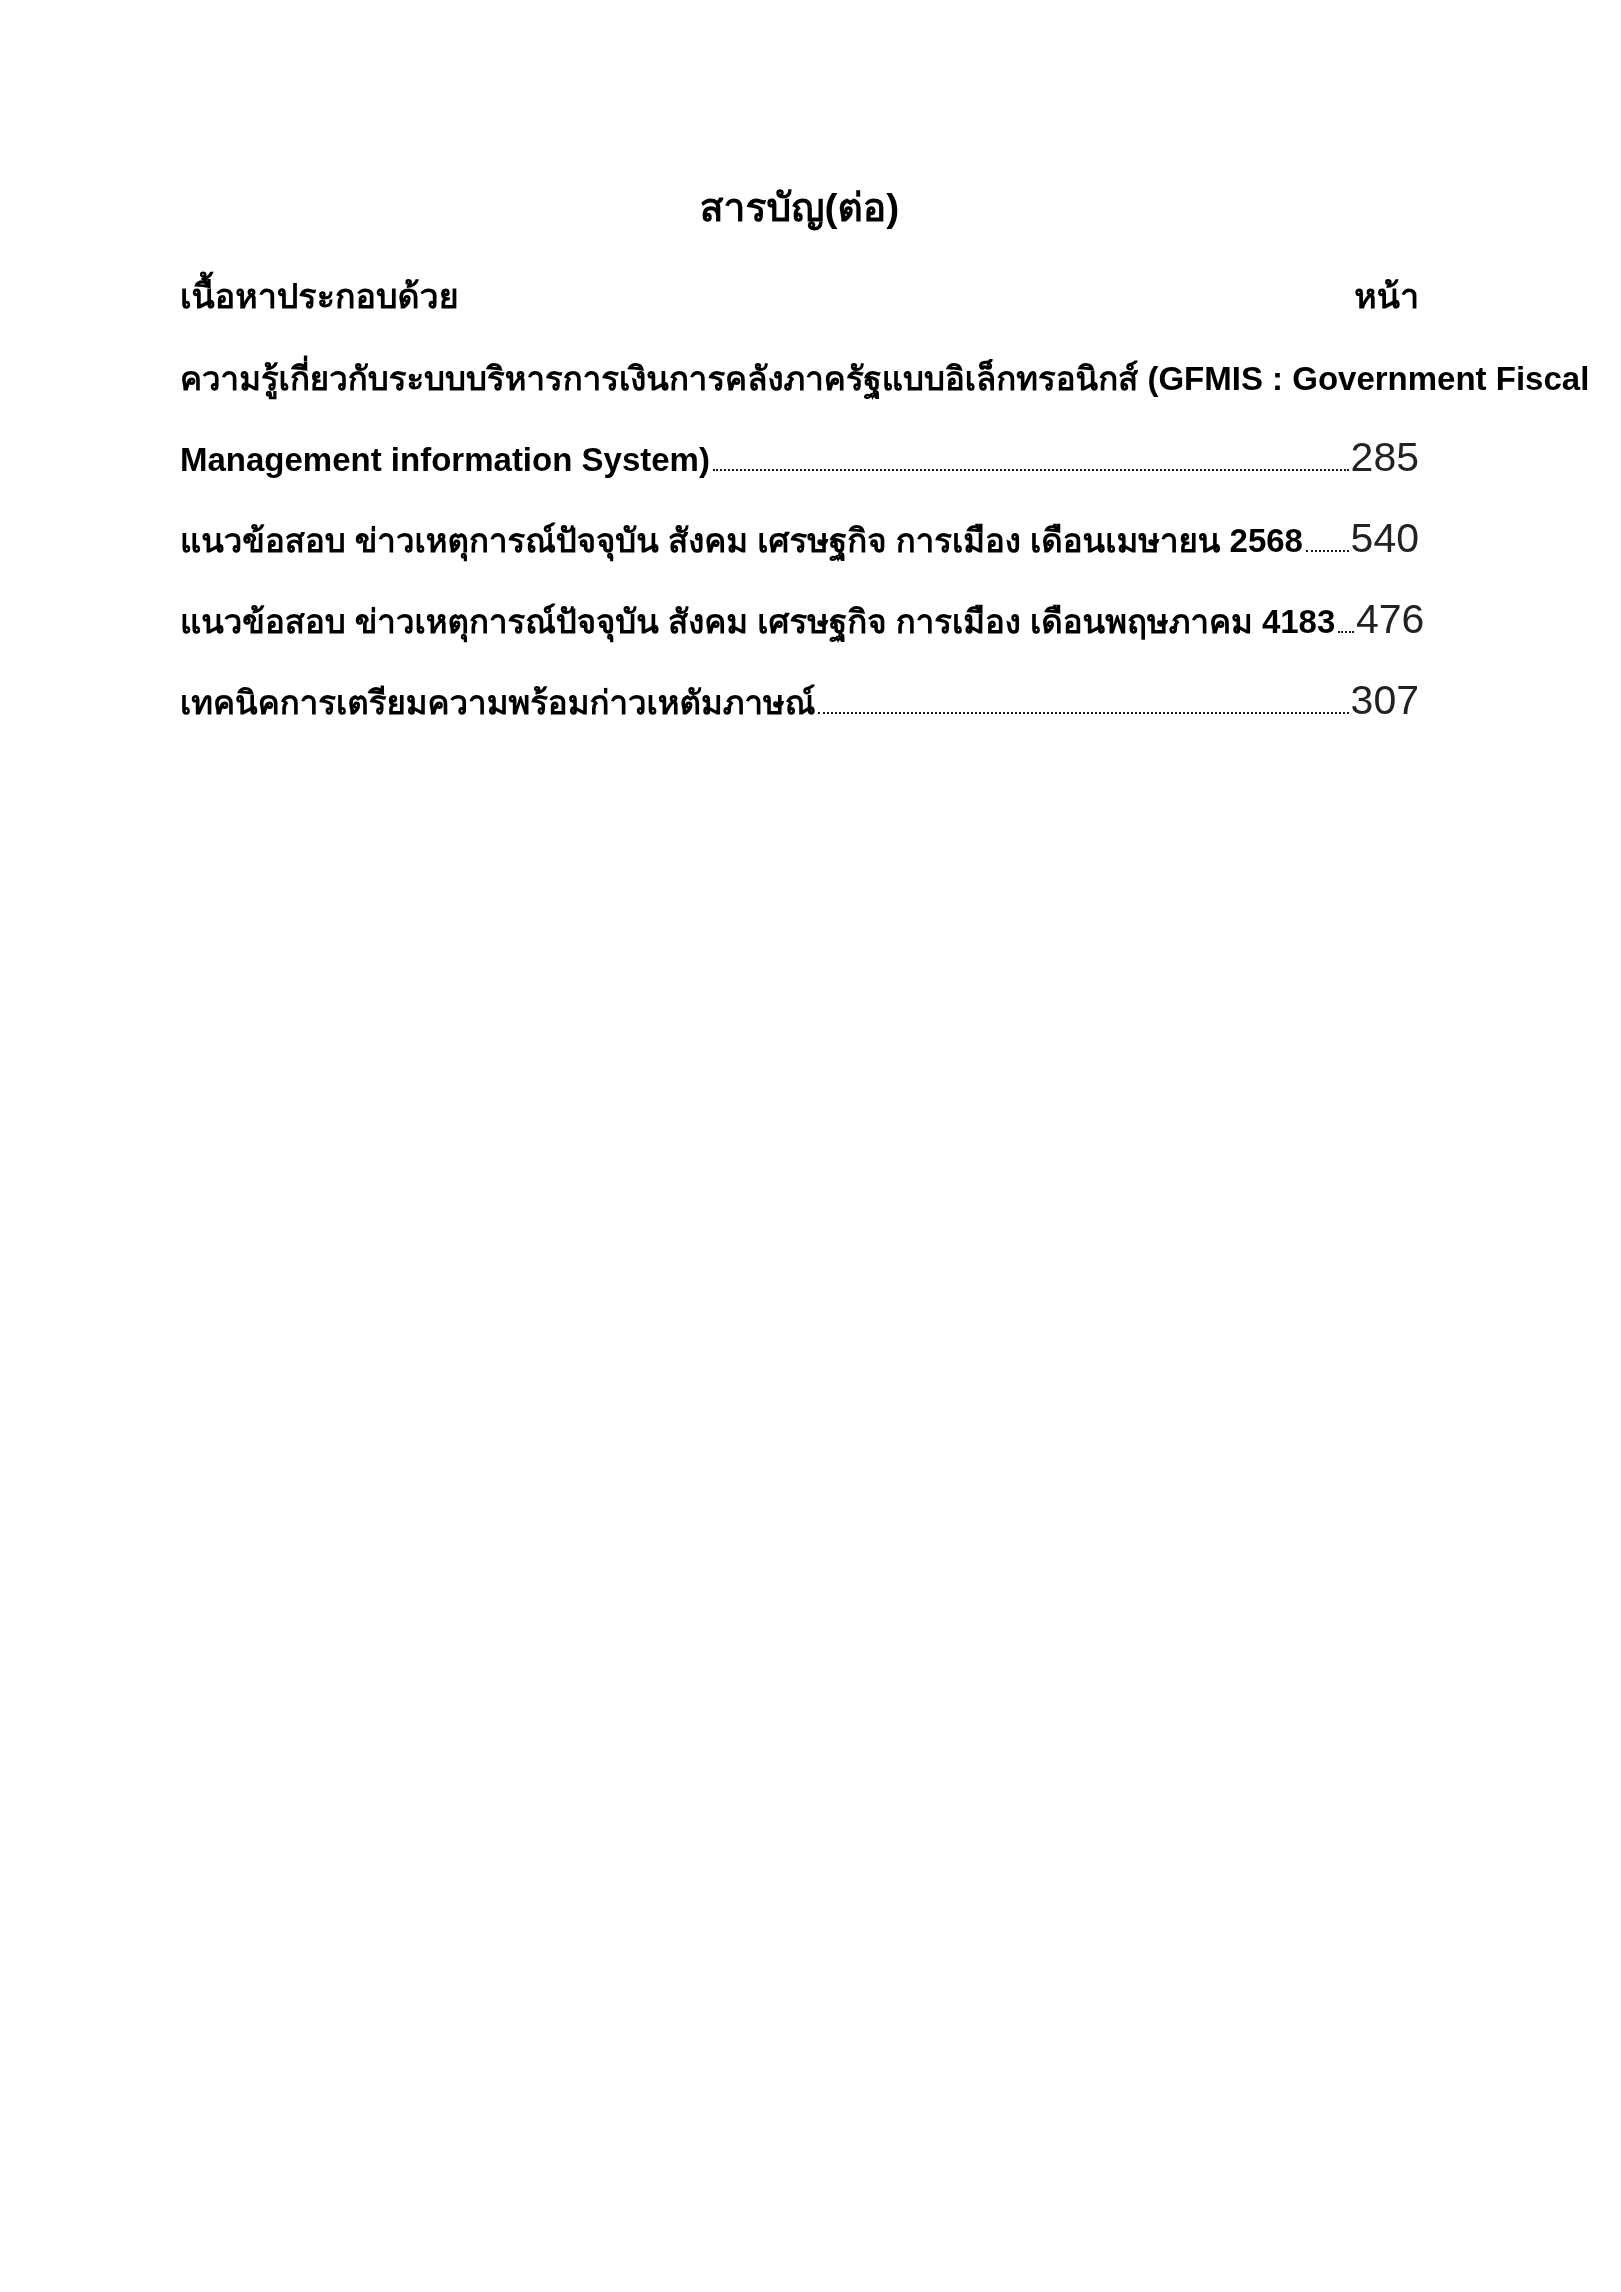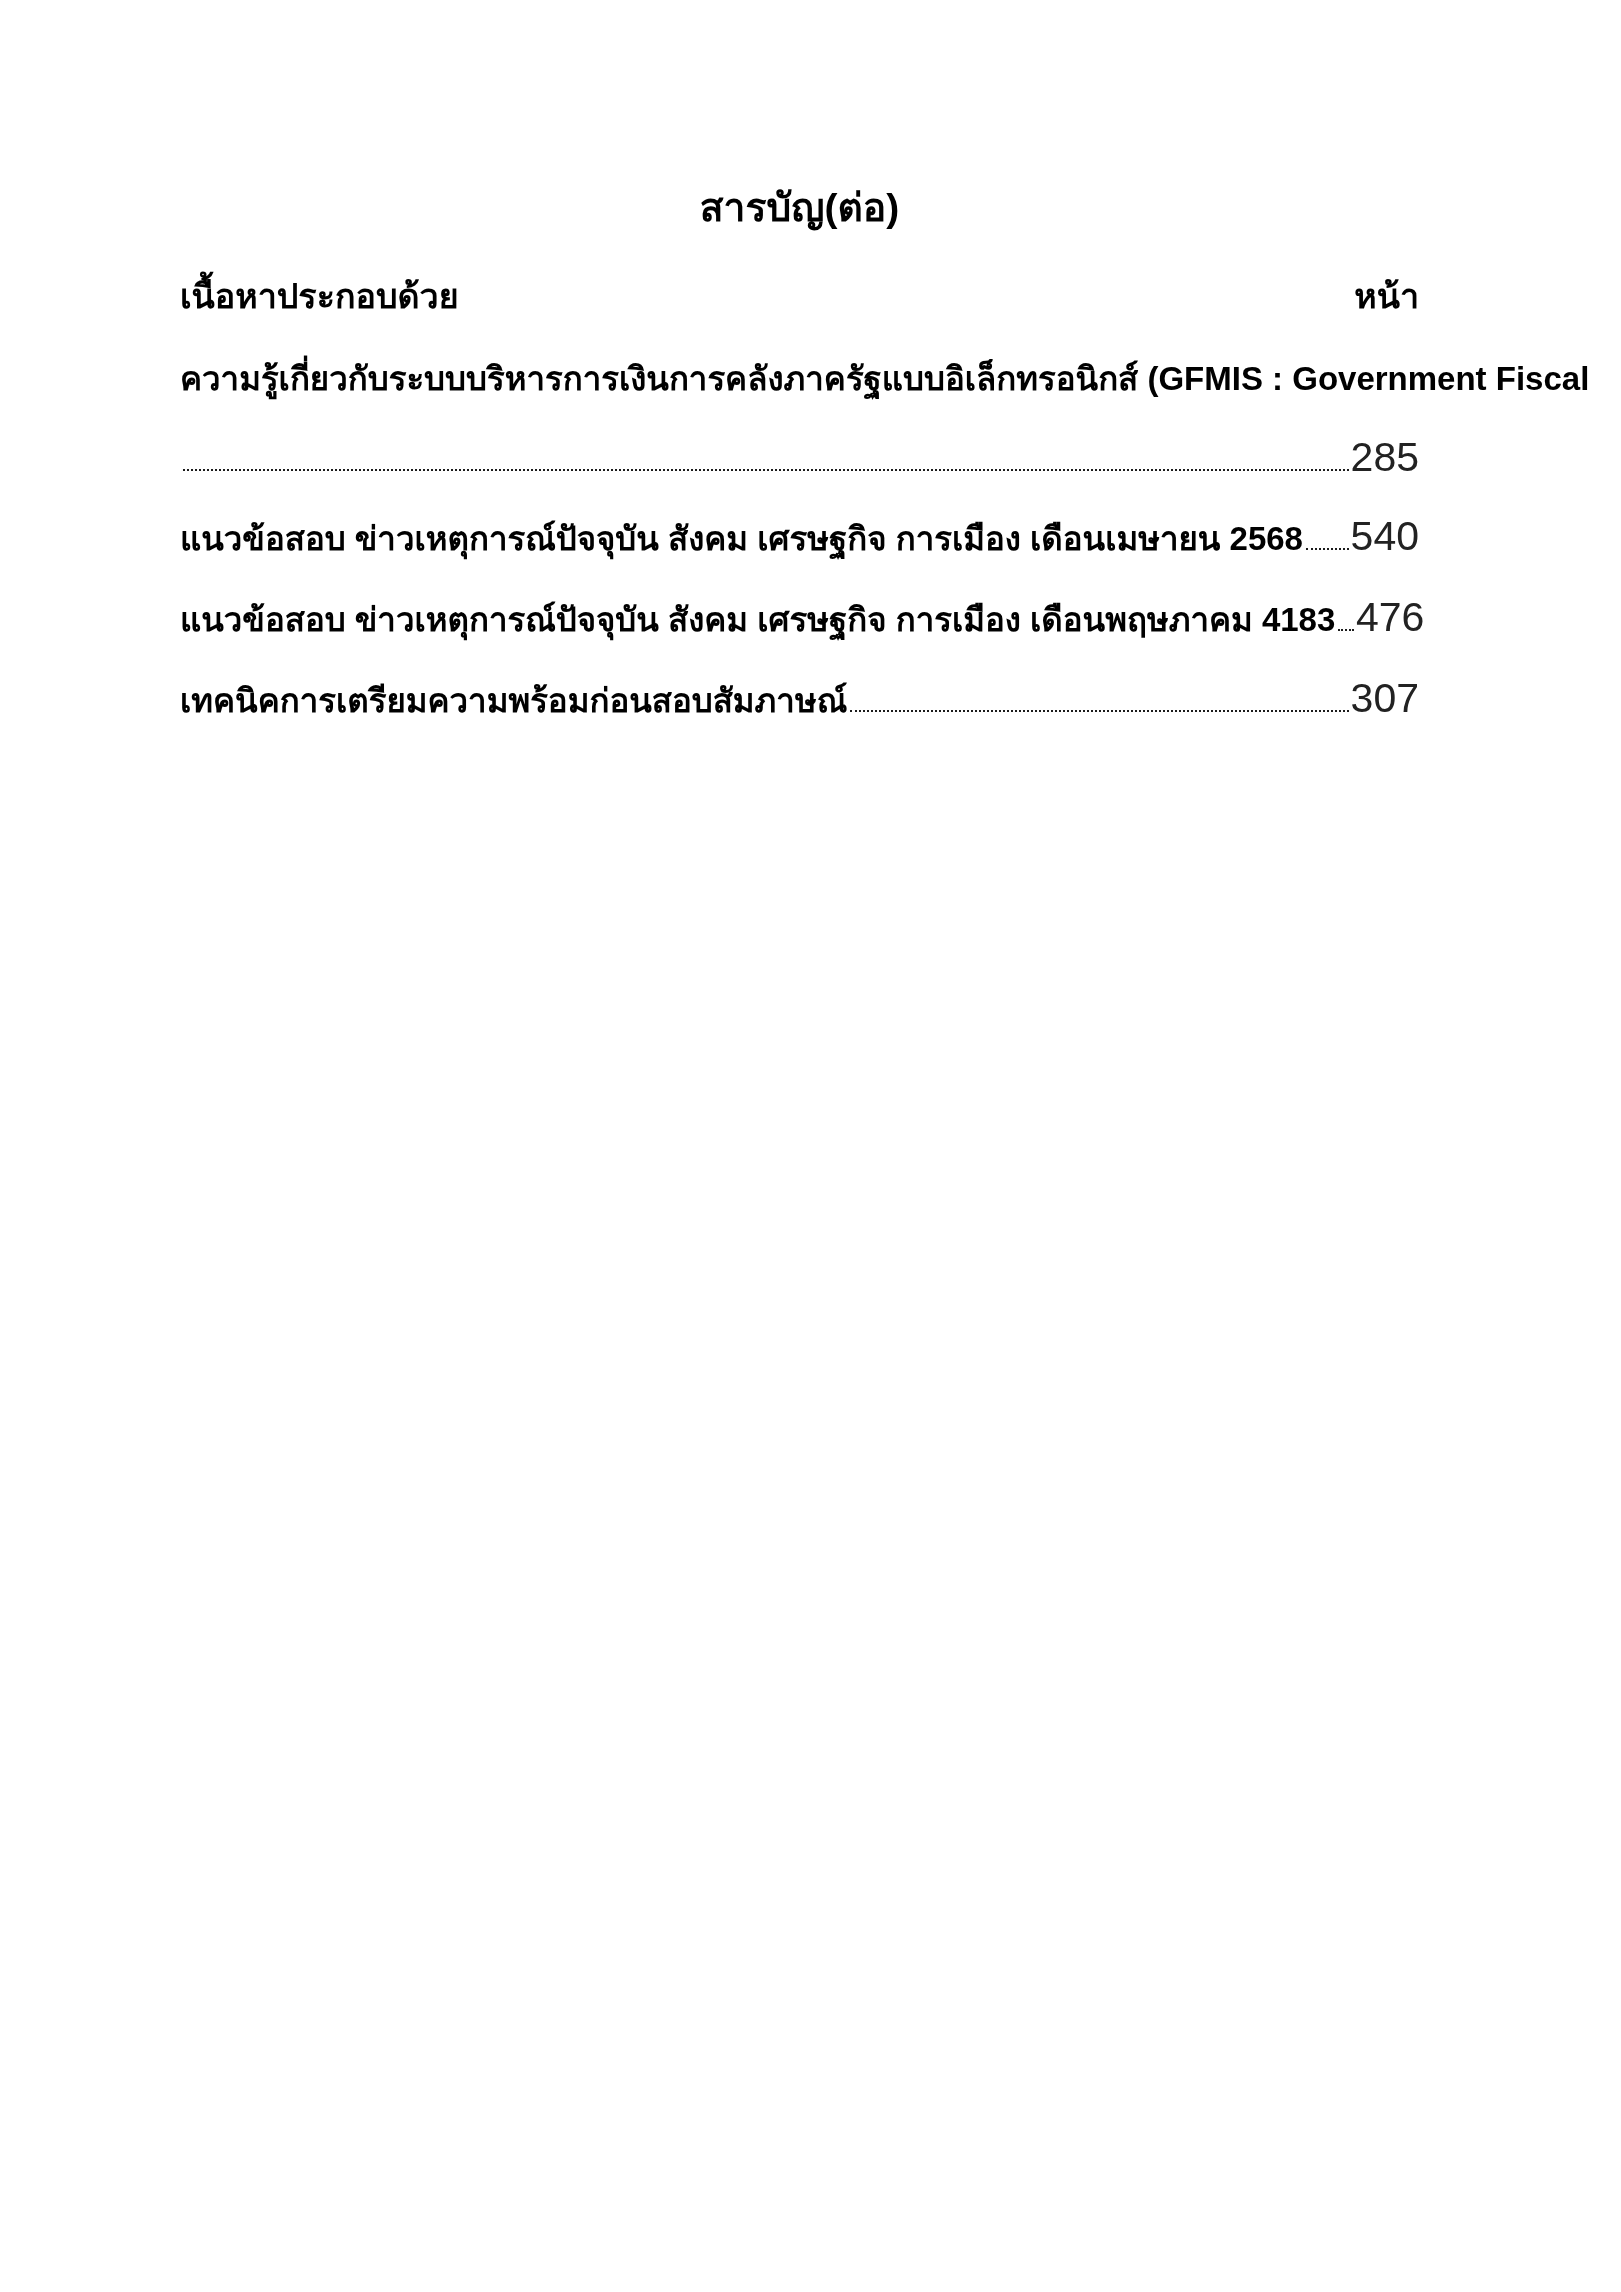--- a/index.html
+++ b/index.html
@@ -79,20 +79,21 @@
     <span>หน้า</span>
   </div>
 
   <div class="toc">
 
     <div class="toc-entry">
       <div class="toc-line">
         <span class="toc-text">ความรู้เกี่ยวกับระบบบริหารการเงินการคลังภาครัฐแบบอิเล็กทรอนิกส์ (GFMIS : Government Fiscal</span>
       </div>
       <div class="toc-line">
+        <span class="toc-text">Management information System)</span>
         <span class="leader"></span>
         <span class="pagenum">285</span>
       </div>
     </div>
 
     <div class="toc-entry">
       <div class="toc-line">
         <span class="toc-text">แนวข้อสอบ ข่าวเหตุการณ์ปัจจุบัน สังคม เศรษฐกิจ การเมือง เดือนเมษายน 2568</span>
         <span class="leader"></span>
         <span class="pagenum">540</span>
@@ -102,21 +103,21 @@
     <div class="toc-entry">
       <div class="toc-line">
         <span class="toc-text">แนวข้อสอบ ข่าวเหตุการณ์ปัจจุบัน สังคม เศรษฐกิจ การเมือง เดือนพฤษภาคม 4183</span>
         <span class="leader"></span>
         <span class="pagenum">476</span>
       </div>
     </div>
 
     <div class="toc-entry">
       <div class="toc-line">
-        <span class="toc-text">เทคนิคการเตรียมความพร้อมก่อนสอบสัมภาษณ์</span>
+        <span class="toc-text">เทคนิคการเตรียมความพร้อมก่าวเหตัมภาษณ์</span>
         <span class="leader"></span>
         <span class="pagenum">307</span>
       </div>
     </div>
 
   </div>
 </div>
 
 
 </body></html>

